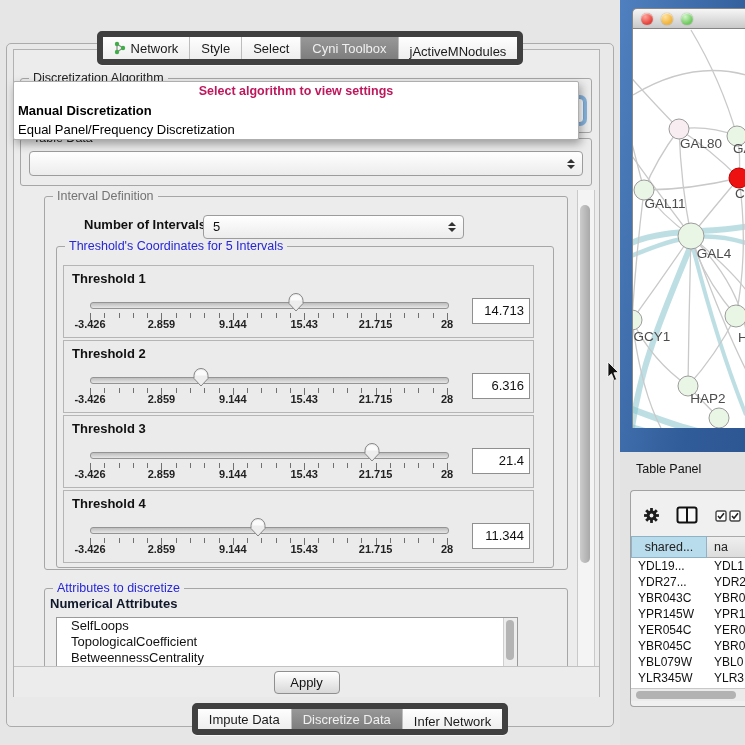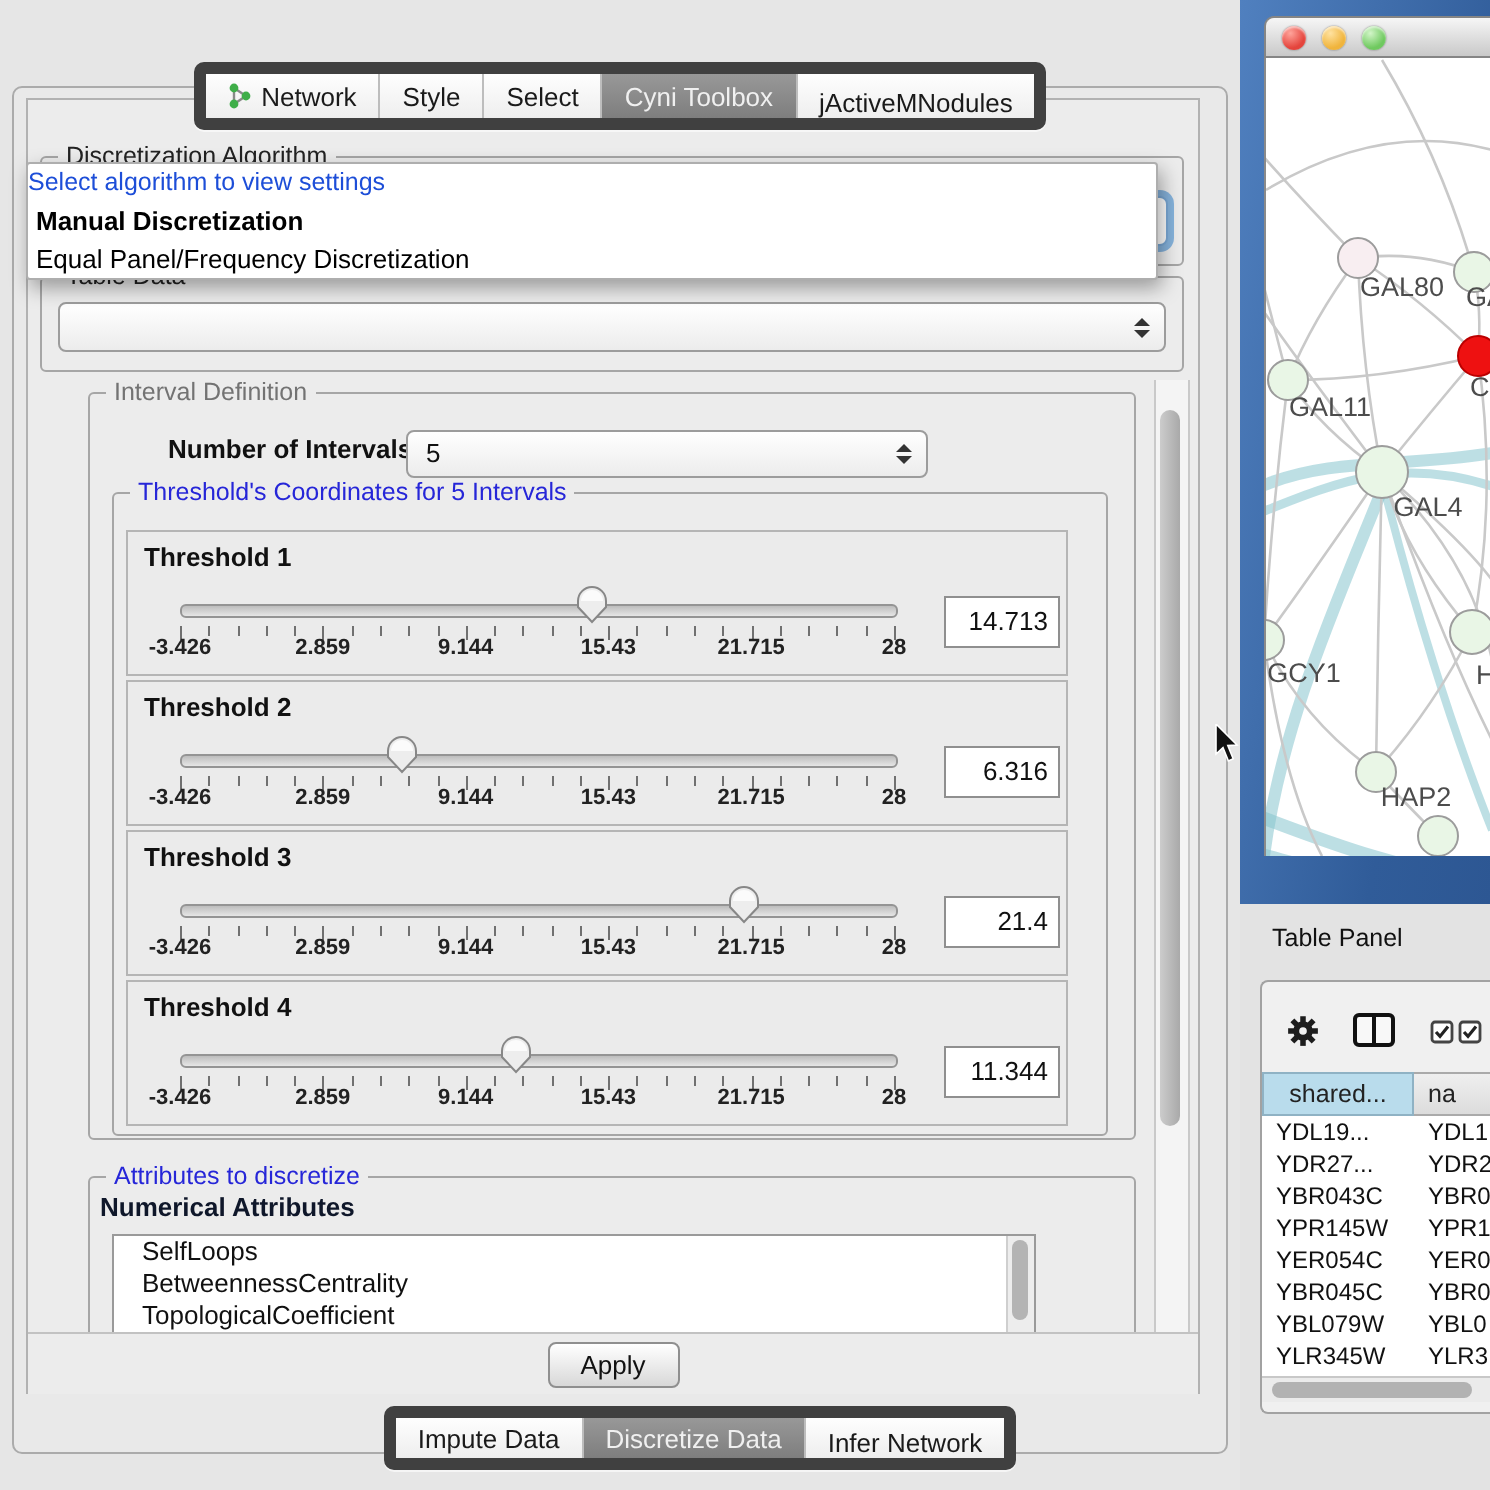--- a/index.html
+++ b/index.html
@@ -43,21 +43,21 @@
   .fs-lg.green{color:#737373;}
   .fs-lg.blue{color:#2626d8;}
 
   .algo-fs{left:20px;top:78px;width:570px;height:53px;}
   .algo-combo{left:29px;top:98px;width:553px;height:23px;border-radius:4px;background:#fff;
     border:1px solid #7aa9d6;box-shadow:0 0 0 3px rgba(100,160,215,.75);z-index:1;}
 
   
   .popup{left:13px;top:81px;width:564px;height:57px;background:#fff;
     border:1px solid #aeaeae;border-radius:2px;box-shadow:2px 4px 10px rgba(0,0,0,.35);z-index:30;}
-  .popup-prompt{height:19px;line-height:19px;text-align:left;color:#1d4ed8;font-size:12.5px;}
+  .popup-prompt{height:19px;line-height:19px;text-align:center;color:#be185d;font-size:12.5px;font-weight:bold;}
   .popup-opt{height:19px;line-height:19px;padding-left:4px;font-size:13px;color:#000;
     white-space:nowrap;overflow:hidden;}
   .popup-opt.hl{font-weight:bold;}
 
   .td-fs{left:20px;top:138px;width:570px;height:46px;}
 
   .combo{position:absolute;background:linear-gradient(#ffffff,#ececec);
     border:1px solid #9c9c9c;border-radius:4px;font-size:13px;color:#111;}
   .combo-val{position:absolute;left:9px;top:0;line-height:23px;white-space:nowrap;}
   .stepper{position:absolute;right:7px;top:50%;transform:translateY(-50%);
@@ -394,22 +394,22 @@
           </div>
         </div>
     </div>
     <div class="fs attr-fs">
       <span class="fs-lg blue">Attributes to discretize</span>
     </div>
     <span class="abs attr-label">Numerical Attributes</span>
     <div class="abs attr-list">
       <div id="attrItems">
           <div class="attr-item">SelfLoops</div>
+          <div class="attr-item">TopologicalCoefficient</div>
           <div class="attr-item">BetweennessCentrality</div>
-          <div class="attr-item">TopologicalCoefficient</div>
         </div>
       <div class="list-scroll">
         <div class="list-thumb"></div>
       </div>
     </div>
   </div>
 
   <div class="abs vscroll">
     <div class="vthumb"></div>
   </div>

